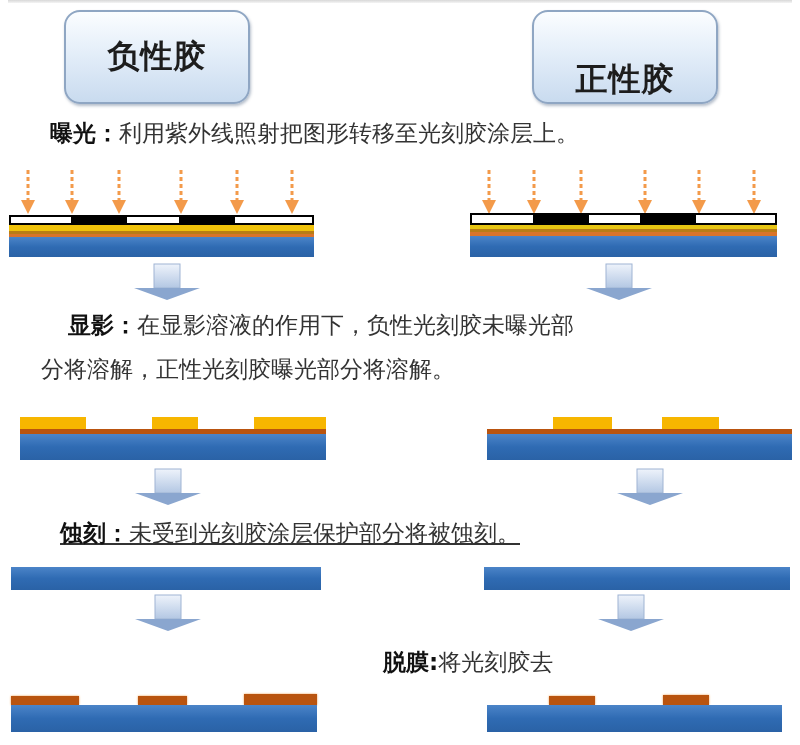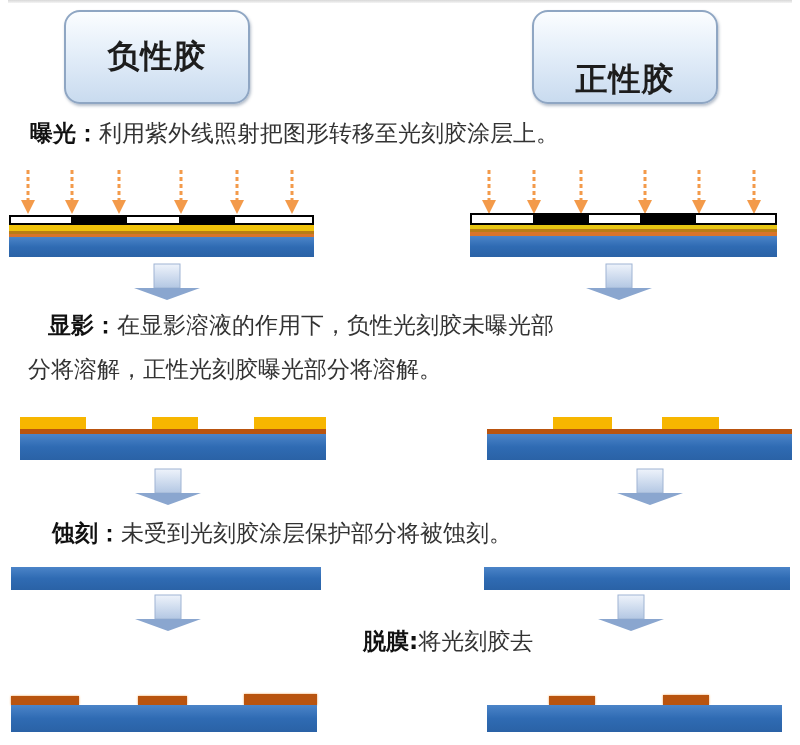--- a/index.html
+++ b/index.html
@@ -8,21 +8,21 @@
   .topline { position:absolute; left:8px; top:0; width:784px; height:3px;
              background:linear-gradient(#d8d8d8,#f4f4f4); }
   .hdr { position:absolute; top:10px; width:182px; height:90px;
          border:2px solid #8fa6c3; border-radius:16px;
          background:linear-gradient(180deg,#fbfdff 0%,#e4eef9 45%,#c9dbef 100%);
          box-shadow:1px 2px 3px rgba(90,110,140,.45);
          display:flex; align-items:center; justify-content:center;
          font-family:"DejaVu Sans","Liberation Sans",sans-serif;
          font-size:32px; font-weight:bold; color:#1d1d1d; letter-spacing:1px; }
   .step { position:absolute; font-size:23px; line-height:30px; color:#333; white-space:nowrap; }
-  .step b { font-family:"DejaVu Sans","Liberation Sans",sans-serif; color:#111; }
+  .step b { font-family:"DejaVu Sans","Liberation Sans",sans-serif; color:#111;margin-left:20px; }
   .wafer { position:absolute; }
   .layer { position:absolute; left:0; }
   .blue { background:linear-gradient(180deg,#4b84c8 0%,#2f6bb3 50%,#2a62a6 100%); }
   .down { position:absolute; width:70px; height:40px; }
   .ray { position:absolute; width:14px; height:46px; }
 </style>
 </head>
 <body>
 
 <div class="topline"></div>
@@ -123,21 +123,21 @@
   <polygon points="2,26 68,26 35,38" fill="#8aa6cf"></polygon>
 </svg>
 <svg class="down" style="left:584px; top:262px;" viewBox="0 0 70 40">
   <rect x="22" y="2" width="26" height="24" fill="url(#ga)" stroke="#9fb4d3" stroke-width="1"></rect>
   <polygon points="2,26 68,26 35,38" fill="#8aa6cf"></polygon>
 </svg>
 
 <div class="step" style="left:48px; top:310px;">
   <b>显影：</b><span>在显影溶液的作用下，负性光刻胶未曝光部</span>
 </div>
-<div class="step" style="left:28px; top:354px;">
+<div class="step" style="left:41px; top:354px;">
   <span>分将溶解，正性光刻胶曝光部分将溶解。</span>
 </div>
 
 <div class="wafer" style="left:20px; top:417px; width:306px; height:43px;">
   <div class="layer" style="left:0; top:0; width:66px; height:12px; background:#f7b600;"></div>
   <div class="layer" style="left:132px; top:0; width:46px; height:12px; background:#f7b600;"></div>
   <div class="layer" style="left:234px; top:0; width:72px; height:12px; background:#f7b600;"></div>
   <div class="layer" style="top:12px; width:306px; height:5px; background:#b9540f;"></div>
   <div class="layer blue" style="top:17px; width:306px; height:26px;"></div>
 </div>
@@ -151,37 +151,37 @@
 
 <svg class="down" style="left:133px; top:467px;" viewBox="0 0 70 40">
   <rect x="22" y="2" width="26" height="24" fill="url(#ga)" stroke="#9fb4d3" stroke-width="1"></rect>
   <polygon points="2,26 68,26 35,38" fill="#8aa6cf"></polygon>
 </svg>
 <svg class="down" style="left:615px; top:467px;" viewBox="0 0 70 40">
   <rect x="22" y="2" width="26" height="24" fill="url(#ga)" stroke="#9fb4d3" stroke-width="1"></rect>
   <polygon points="2,26 68,26 35,38" fill="#8aa6cf"></polygon>
 </svg>
 
-<div class="step" style="left:52px; top:518px;">
+<div class="step" style="left:40px; top:518px;text-decoration:underline;">
   <b>蚀刻：</b><span>未受到光刻胶涂层保护部分将被蚀刻。</span>
 </div>
 
 <div class="wafer blue" style="left:11px; top:567px; width:310px; height:23px;"></div>
 <div class="wafer blue" style="left:484px; top:567px; width:306px; height:23px;"></div>
 
 <svg class="down" style="left:133px; top:593px;" viewBox="0 0 70 40">
   <rect x="22" y="2" width="26" height="24" fill="url(#ga)" stroke="#9fb4d3" stroke-width="1"></rect>
   <polygon points="2,26 68,26 35,38" fill="#8aa6cf"></polygon>
 </svg>
 <svg class="down" style="left:596px; top:593px;" viewBox="0 0 70 40">
   <rect x="22" y="2" width="26" height="24" fill="url(#ga)" stroke="#9fb4d3" stroke-width="1"></rect>
   <polygon points="2,26 68,26 35,38" fill="#8aa6cf"></polygon>
 </svg>
 
-<div class="step" style="left:363px; top:626px;">
+<div class="step" style="left:363px; top:647px;">
   <b>脱膜:</b><span>将光刻胶去</span>
 </div>
 
 <div class="wafer" style="left:11px; top:694px; width:306px; height:38px;">
   <div class="layer" style="left:0; top:2px; width:68px; height:9px; background:#b9540f; box-shadow:0 0 2px #f0a050;"></div>
   <div class="layer" style="left:127px; top:2px; width:49px; height:9px; background:#b9540f; box-shadow:0 0 2px #f0a050;"></div>
   <div class="layer" style="left:233px; top:0; width:73px; height:11px; background:#b9540f; box-shadow:0 0 2px #f0a050;"></div>
   <div class="layer blue" style="top:11px; width:306px; height:27px;"></div>
 </div>
 

